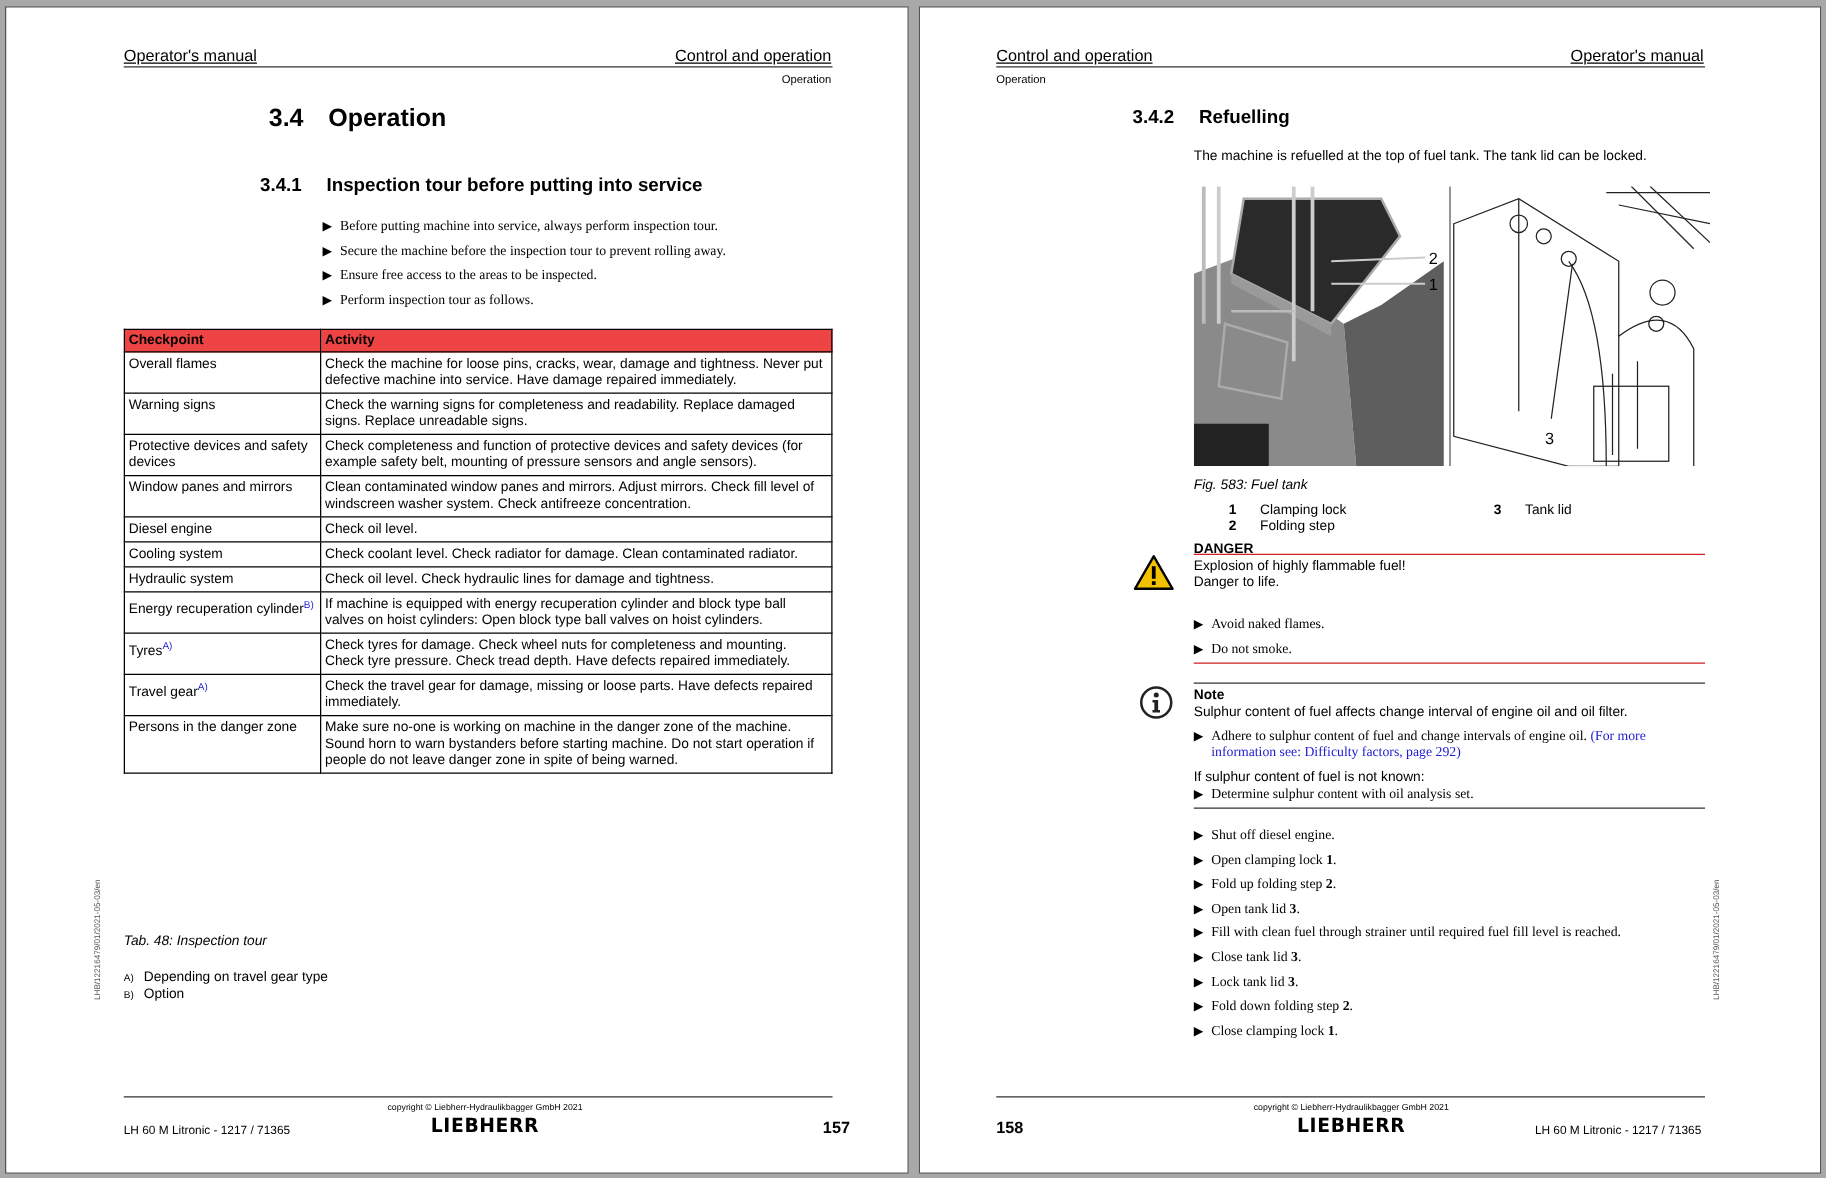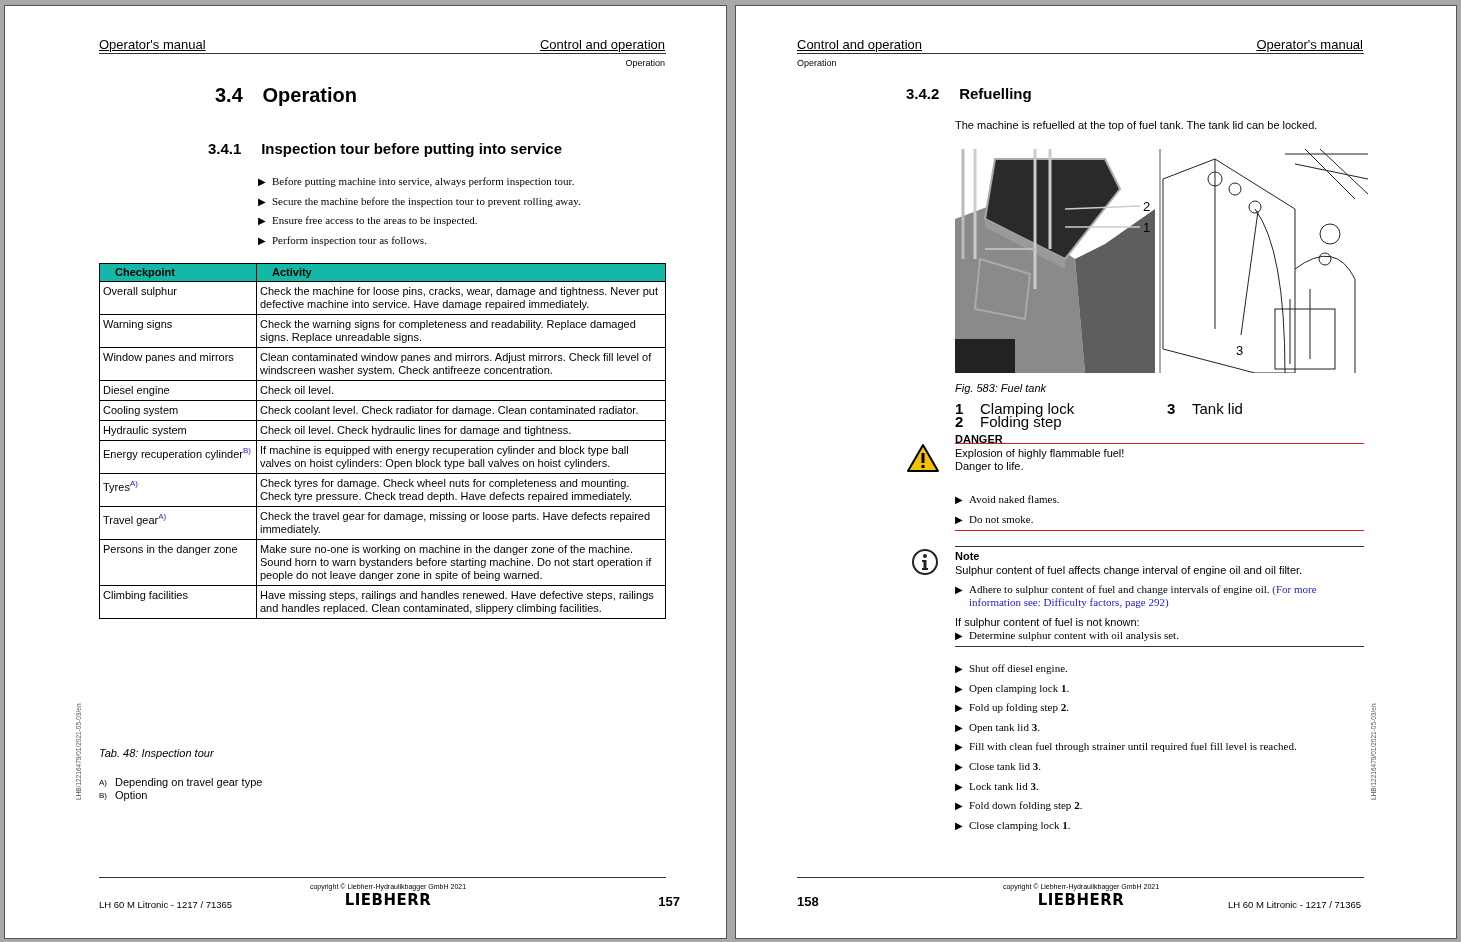--- a/index.html
+++ b/index.html
@@ -39,21 +39,21 @@
     border-collapse: collapse;
     font-size: 11px;
     line-height: 13px;
   }
   table.insp th, table.insp td {
     border: 1px solid #000;
     padding: 3px 3px 3px 3px;
     vertical-align: top;
     text-align: left;
   }
-  table.insp th { background: #14b8a6; font-weight: bold; padding: 2px 15px; }
+  table.insp th { background: #ef4444; font-weight: bold; padding: 2px 3px; }
   table.insp td.cp { width: 157px; }
   sup.fn { color: #1a1ad0; font-size: 8px; }
 
   .caption { font-style: italic; font-size: 11px; }
   .small { font-size: 11px; }
 
   .footer-rule { height: 1px; background: #333; top: 871px; }
   .copyright { font-size: 7px; top: 877px; text-align: center; }
   .logo {
     font-family: "DejaVu Sans", sans-serif;
@@ -68,21 +68,21 @@
     font-size: 6.5px; color: #555;
     transform: rotate(-90deg);
     transform-origin: left top;
     white-space: nowrap;
   }
 
   .figure {
     position: absolute; left: 219px; top: 143px; width: 413px; height: 224px;
     overflow: hidden; background: #fff;
   }
-  .legend { font-size: 15px; line-height: 13px; }
+  .legend { font-size: 11px; line-height: 13px; margin-left: 28px; }
   .legend b { display: inline-block; width: 25px; }
 
   .danger-rule { height: 1px; background: #d02020; }
   .note-rule { height: 1px; background: #333; }
   .link { color: #1a1ad0; }
 </style>
 </head>
 <body>
 
 <div class="page" id="page-left">
@@ -122,28 +122,32 @@
 
   <table class="insp">
     <thead>
       <tr>
         <th>Checkpoint</th>
         <th>Activity</th>
       </tr>
     </thead>
     <tbody id="insp-body">
         <tr>
-          <td class="cp"><span>Overall sulphur</span></td>
+          <td class="cp"><span>Overall flames</span></td>
           <td>Check the machine for loose pins, cracks, wear, damage and tightness. Never put defective machine into service. Have damage repaired immediately.</td>
         </tr>
         <tr>
           <td class="cp"><span>Warning signs</span></td>
           <td>Check the warning signs for completeness and readability. Replace damaged signs. Replace unreadable signs.</td>
         </tr>
         <tr>
+          <td class="cp"><span>Protective devices and safety devices</span></td>
+          <td>Check completeness and function of protective devices and safety devices (for example safety belt, mounting of pressure sensors and angle sensors).</td>
+        </tr>
+        <tr>
           <td class="cp"><span>Window panes and mirrors</span></td>
           <td>Clean contaminated window panes and mirrors. Adjust mirrors. Check fill level of windscreen washer system. Check antifreeze concentration.</td>
         </tr>
         <tr>
           <td class="cp"><span>Diesel engine</span></td>
           <td>Check oil level.</td>
         </tr>
         <tr>
           <td class="cp"><span>Cooling system</span></td>
           <td>Check coolant level. Check radiator for damage. Clean contaminated radiator.</td>
@@ -160,24 +164,20 @@
           <td class="cp"><span>Tyres</span><sup class="fn">A)</sup></td>
           <td>Check tyres for damage. Check wheel nuts for completeness and mounting. Check tyre pressure. Check tread depth. Have defects repaired immediately.</td>
         </tr>
         <tr>
           <td class="cp"><span>Travel gear</span><sup class="fn">A)</sup></td>
           <td>Check the travel gear for damage, missing or loose parts. Have defects repaired immediately.</td>
         </tr>
         <tr>
           <td class="cp"><span>Persons in the danger zone</span></td>
           <td>Make sure no-one is working on machine in the danger zone of the machine. Sound horn to warn bystanders before starting machine. Do not start operation if people do not leave danger zone in spite of being warned.</td>
-        </tr>
-        <tr>
-          <td class="cp"><span>Climbing facilities</span></td>
-          <td>Have missing steps, railings and handles renewed. Have defective steps, railings and handles replaced. Clean contaminated, slippery climbing facilities.</td>
         </tr>
       </tbody>
   </table>
 
   <div class="abs caption" style="left:94px; top:741px;">Tab. 48: Inspection tour</div>
 
   <div class="abs small" style="left:94px; top:770px; line-height:13px;">
     <div><span style="font-size:8px; display:inline-block; width:16px; vertical-align:top;">A)</span><span>Depending on travel gear type</span></div>
     <div><span style="font-size:8px; display:inline-block; width:16px; vertical-align:top;">B)</span><span>Option</span></div>
   </div>

